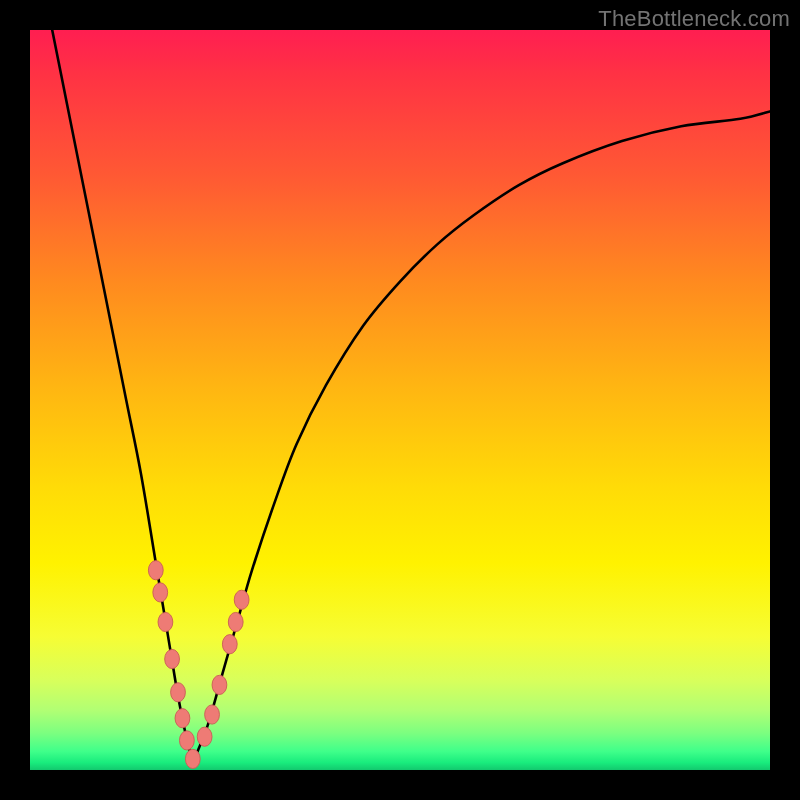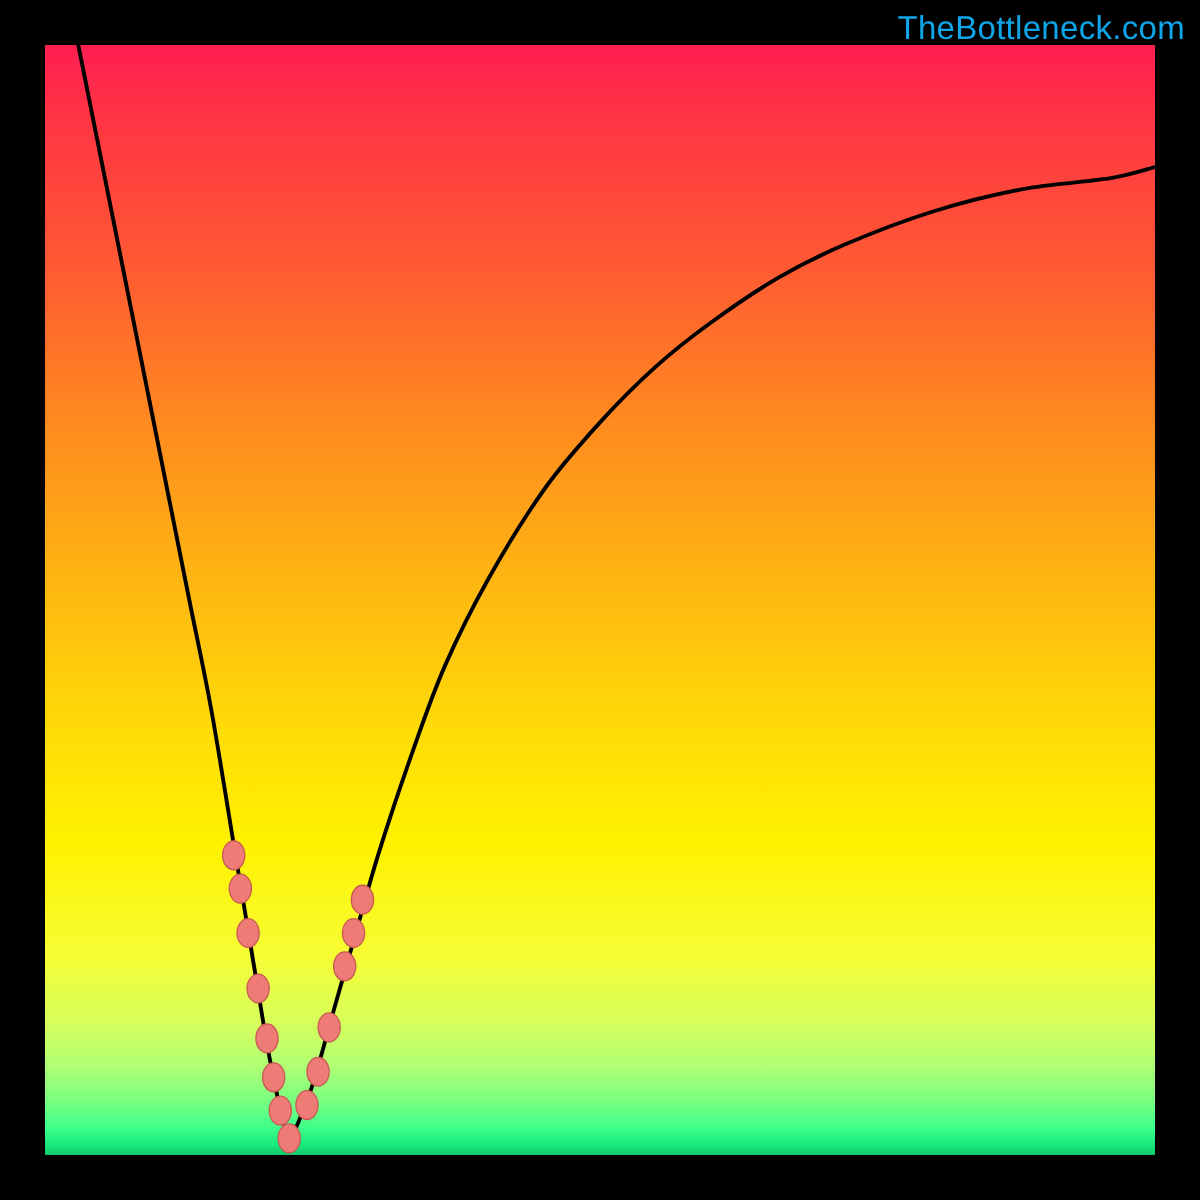--- a/index.html
+++ b/index.html
@@ -47,21 +47,21 @@
     );
   }
   .curves {
     position: absolute;
     inset: 0;
   }
   .watermark {
     position: absolute;
     top: 6px;
     right: 10px;
-    color: #0ea5e9;
+    color: #737373;
     font-size: 22px;
     font-weight: 500;
     letter-spacing: 0.2px;
   }
 </style>
 </head>
 <body>
 
 <div class="frame">
   <div class="plot">

